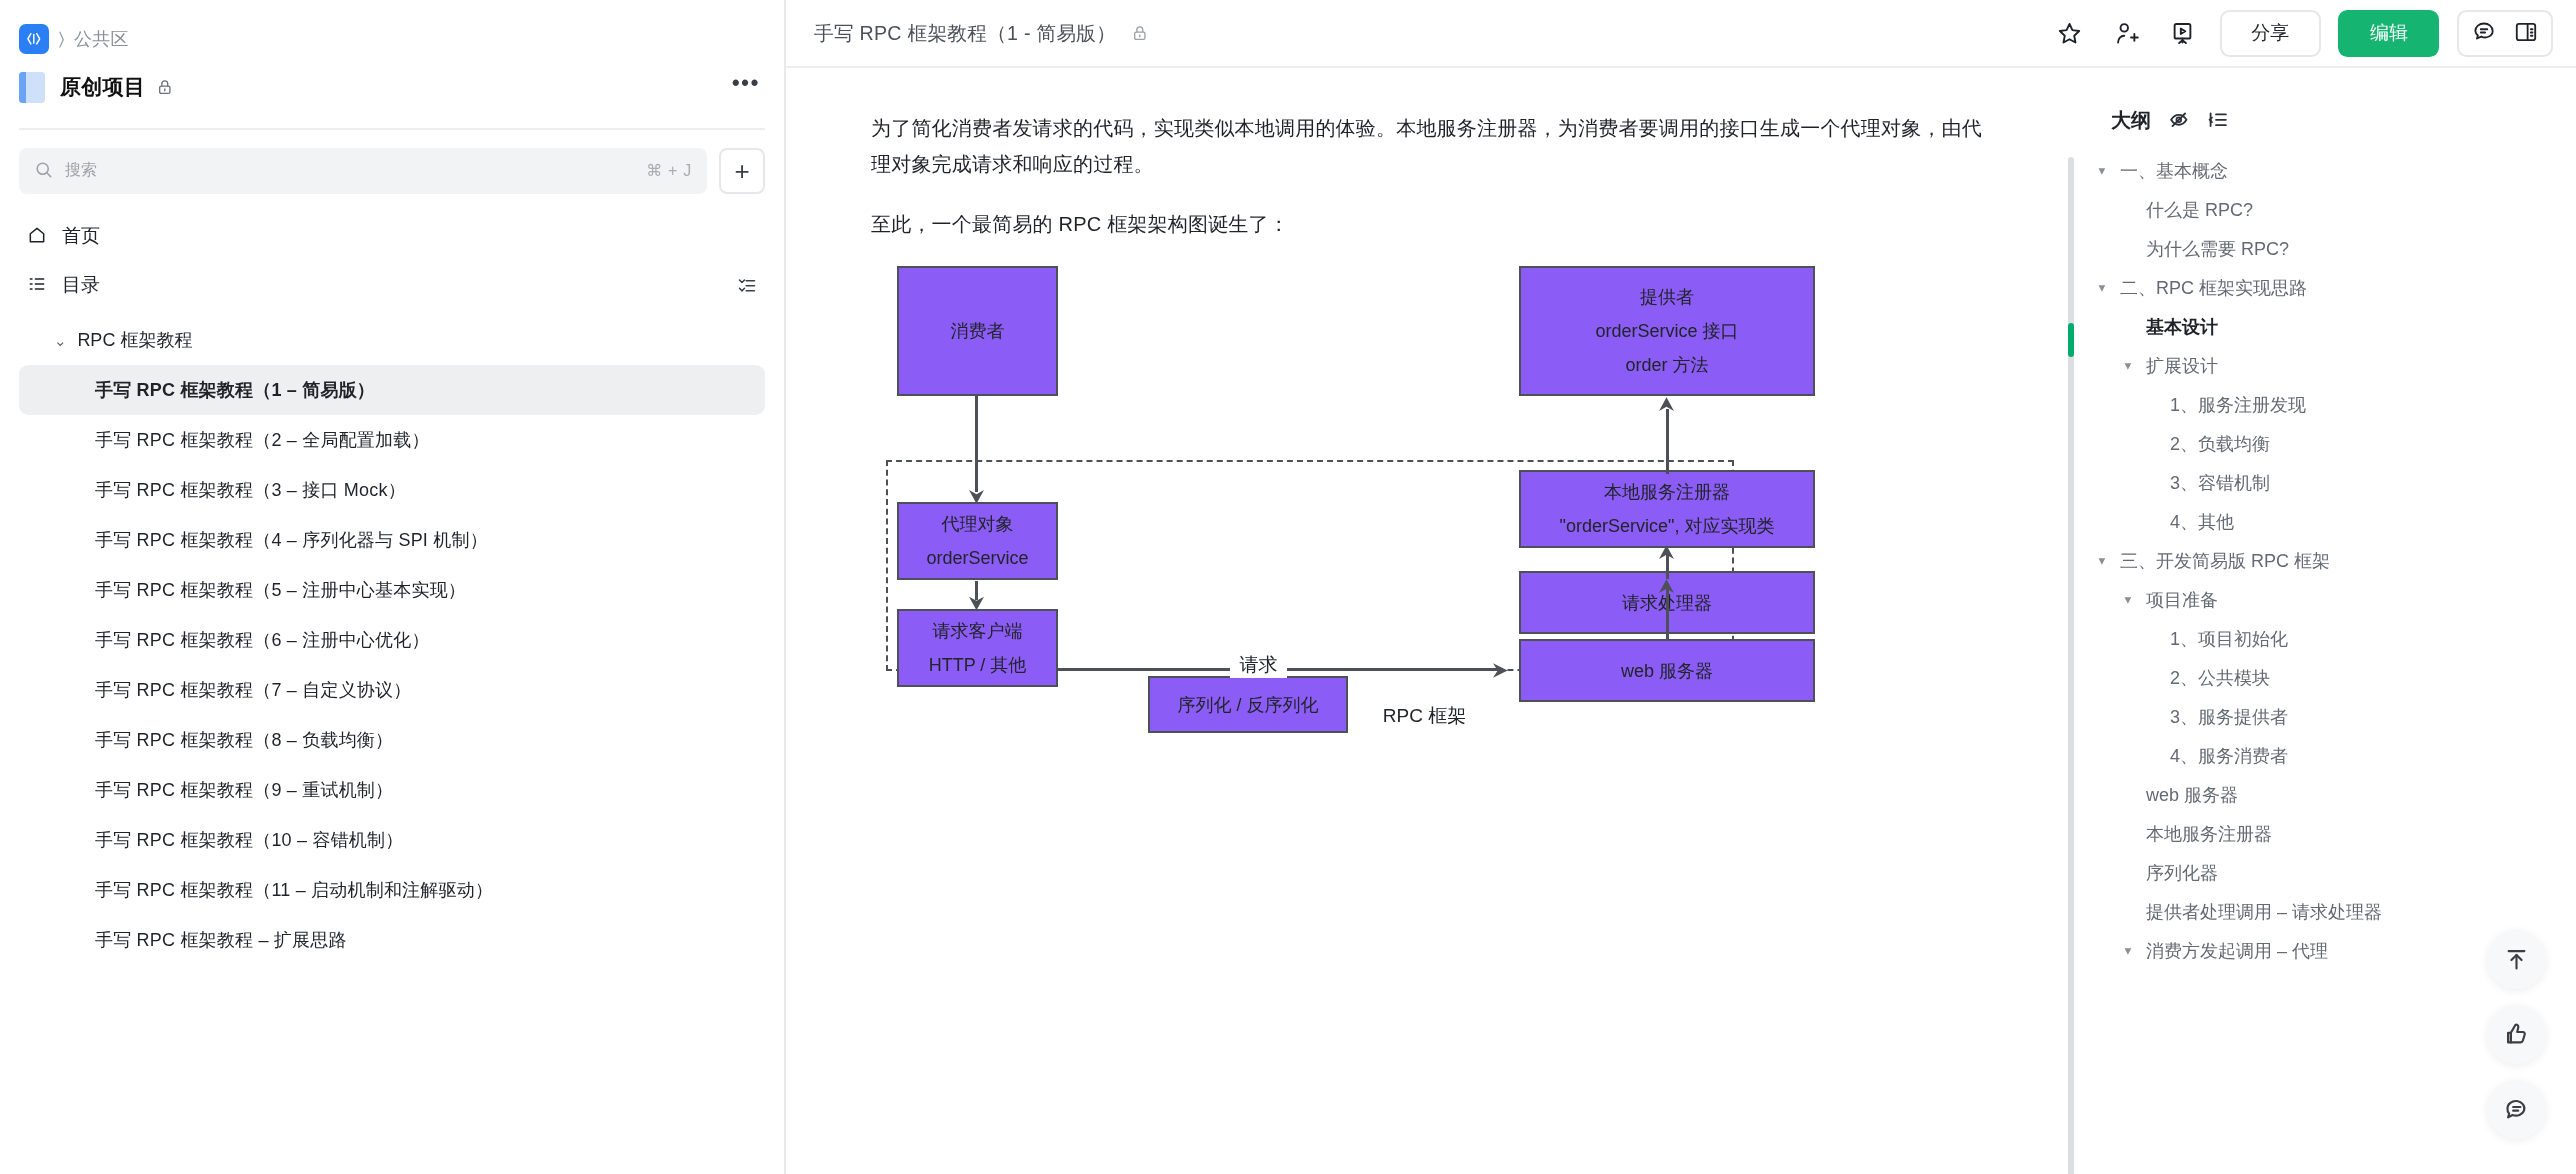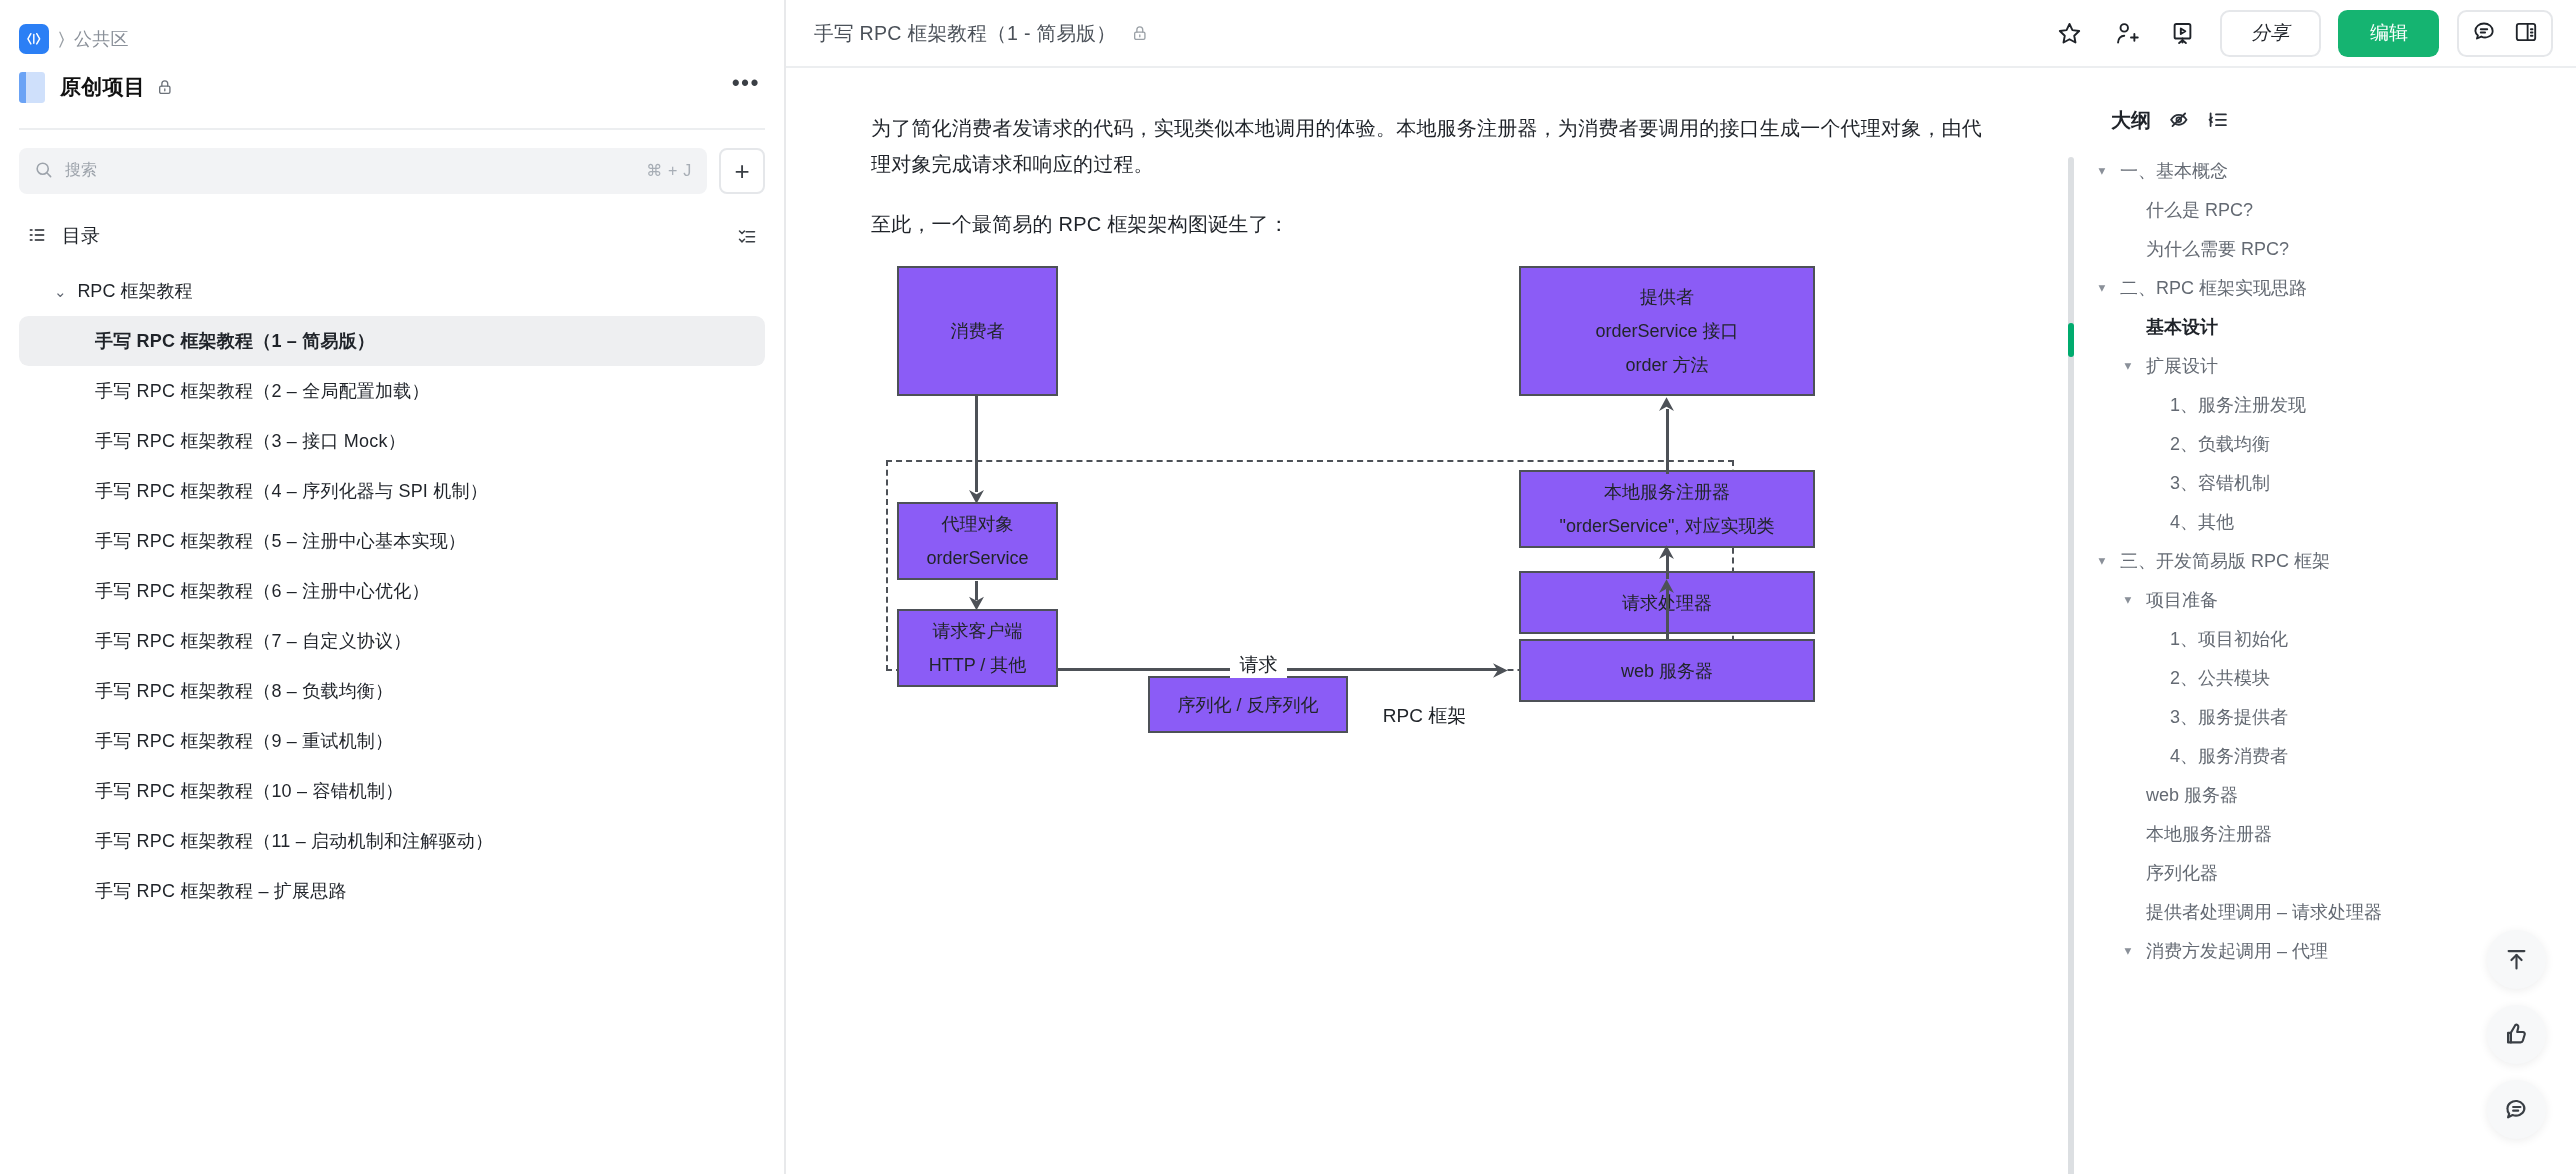--- a/index.html
+++ b/index.html
@@ -98,21 +98,21 @@
     flex: 0 0 68px;
   }
   .doc-title { font-size: 19.6px; color: #4b5159; letter-spacing: 0.3px; }
   .doc-lock { margin-left: 15px; display:flex; align-items:center; }
   .top-actions { margin-left: auto; display: flex; align-items: center; gap: 17.6px; }
   .ico-btn { width: 39px; height: 39px; display:flex; align-items:center; justify-content:center; border-radius: 6.8px; }
   .btn-outline {
     height: 47px; min-width: 101px; padding: 0 21.6px;
     border: 2px solid #e5e7ea; border-radius: 9.5px; background: #fff;
     display: flex; align-items: center; justify-content: center;
-    font-size: 19px; color: #1f2329; font-style: italic;
+    font-size: 19px; color: #1f2329;
   }
   .btn-green {
     height: 47px; min-width: 101px; padding: 0 23px;
     background: #15b471; border-radius: 9.5px;
     display: flex; align-items: center; justify-content: center;
     font-size: 19px; color: #fff; font-weight: 500;
   }
   .btn-group {
     height: 47px; border: 2px solid #e5e7ea; border-radius: 9.5px; background:#fff;
     display: flex; align-items: center; padding: 0 12px; gap: 16px;
@@ -221,20 +221,28 @@
               <path d="M16.5 16.5 L21 21"></path>
           </svg>
         </span>
         <span class="ph">搜索</span>
         <span class="kbd">⌘ + J</span>
       </div>
       <div class="sb-add">+</div>
     </div>
 
     <nav class="sb-nav">
+      <div class="sb-navitem">
+        <span>
+          <svg width="20" height="20" viewBox="0 0 24 24" fill="none" stroke="#1f2329" stroke-width="1.8" stroke-linecap="round" stroke-linejoin="round">
+            <path d="M4 10.5 L12 4 L20 10.5 V20 H4 Z"></path>
+          </svg>
+        </span>
+        <span class="lbl">首页</span>
+      </div>
       <div class="sb-navitem">
         <span>
           <svg width="20" height="20" viewBox="0 0 24 24" fill="none" stroke="#1f2329" stroke-width="1.8" stroke-linecap="round">
             <path d="M4 6h2M4 12h2M4 18h2"></path>
               <path d="M10 6h10M10 12h10M10 18h10"></path>
           </svg>
         </span>
         <span class="lbl">目录</span>
         <span class="tail">
           <svg width="20" height="20" viewBox="0 0 24 24" fill="none" stroke="#3a3f45" stroke-width="1.8" stroke-linecap="round">

